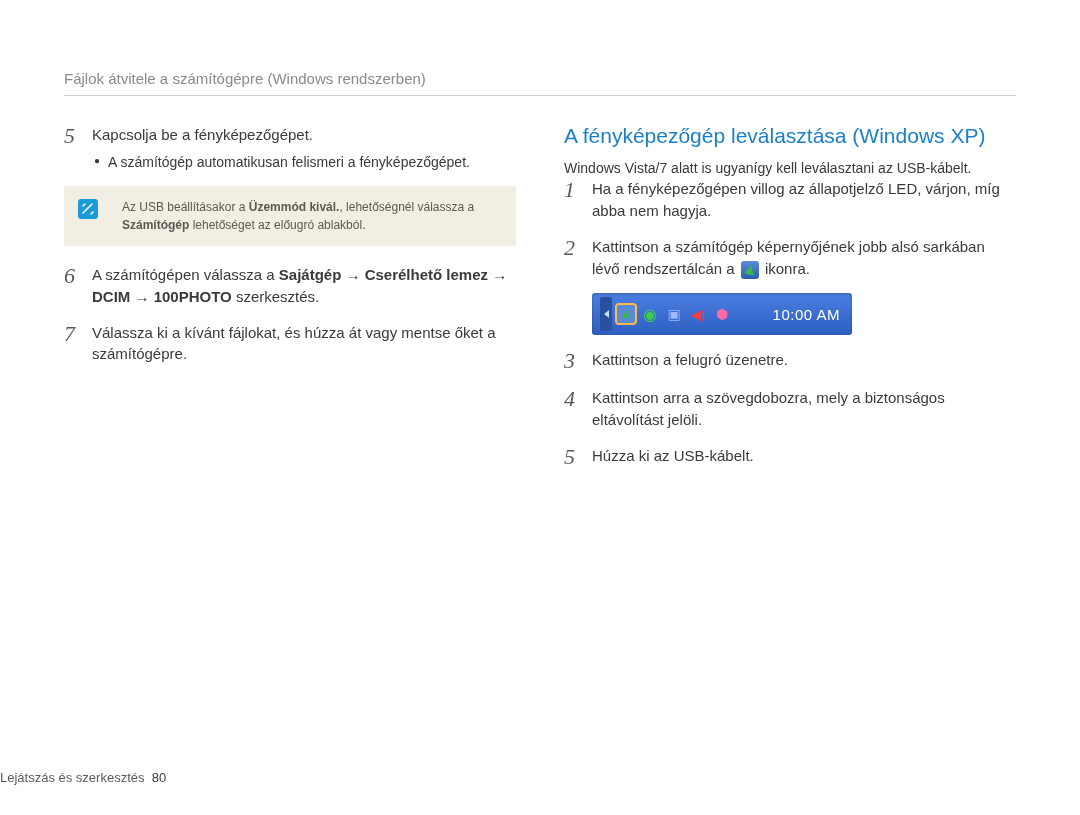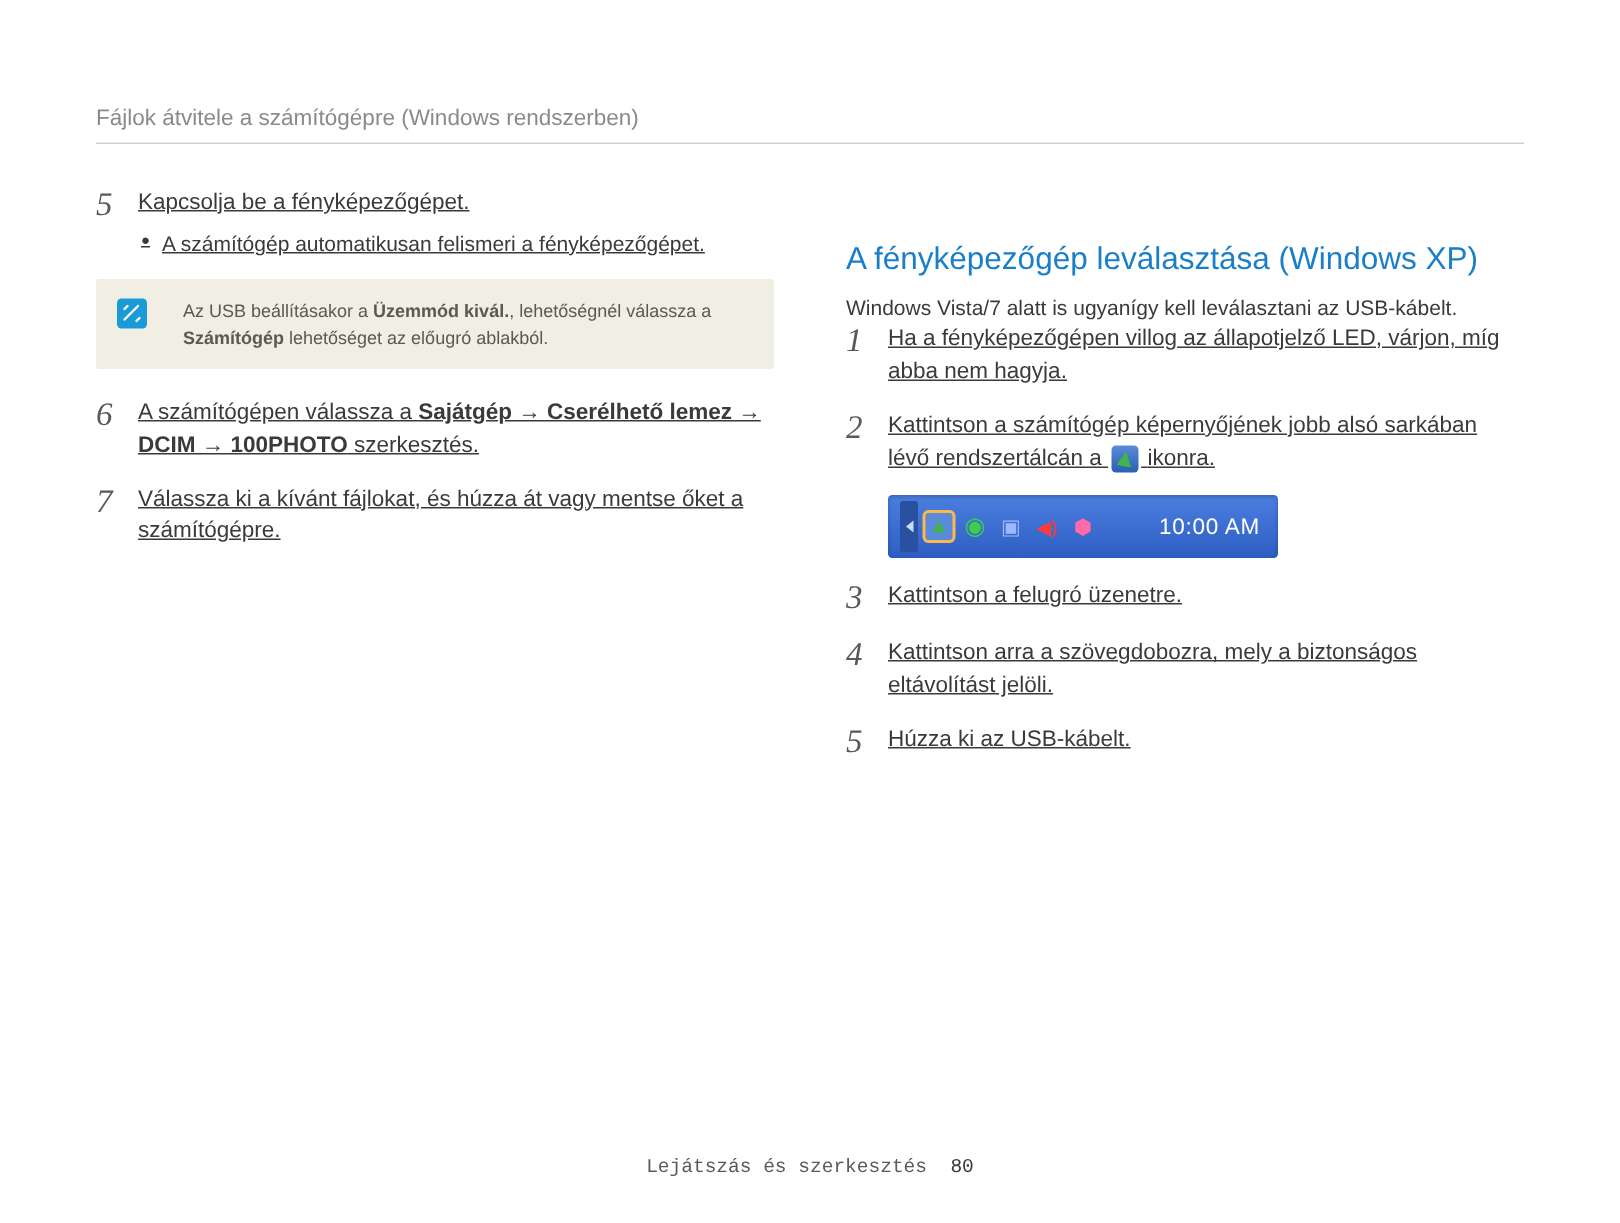--- a/index.html
+++ b/index.html
@@ -33,21 +33,21 @@
     line-height: 1.45;
   }
   .step-num {
     font-family: Georgia, 'Times New Roman', serif;
     font-style: italic;
     font-size: 22px;
     color: #595959;
     line-height: 1.1;
     min-width: 18px;
   }
-  .step-body { flex: 1; text-decoration: underline; }
+  .step-body { flex: 1; }
   .bullet {
     display: flex;
     gap: 8px;
     font-size: 14px;
     margin-top: 6px;
     margin-left: 2px;
   }
   .bullet-dot { font-size: 10px; line-height: 1.8; }
   .note-box {
     display: flex;
@@ -73,21 +73,20 @@
   .note-text {
     font-size: 12px;
     color: #5a5a50;
     line-height: 1.5;
   }
   .section-title {
     color: #1a7fc9;
     font-size: 21px;
     font-weight: 400;
     margin-bottom: 10px;
-    margin-top: 37px;
   }
   .intro-text {
     font-size: 14px;
     line-height: 1.45;
   }
   .inline-icon {
     display: inline-block;
     vertical-align: middle;
     width: 18px;
     height: 18px;
@@ -152,24 +151,22 @@
     color: #ffffff;
     font-size: 15px;
     padding-right: 4px;
     letter-spacing: 0.5px;
   }
   .footer {
     position: absolute;
     bottom: 30px;
     left: 0;
     width: 100%;
-    text-align: center;
     font-size: 13px;
     color: #5a5a5a;
-    font-family: Liberation Mono, monospace;
   }
   .footer .pnum { color: #3a3a3a; }
   b { font-weight: 700; }
 </style>
 </head>
 <body>
 
 <div class="page">
 
   <div class="page-header">Fájlok átvitele a számítógépre (Windows rendszerben)</div>

